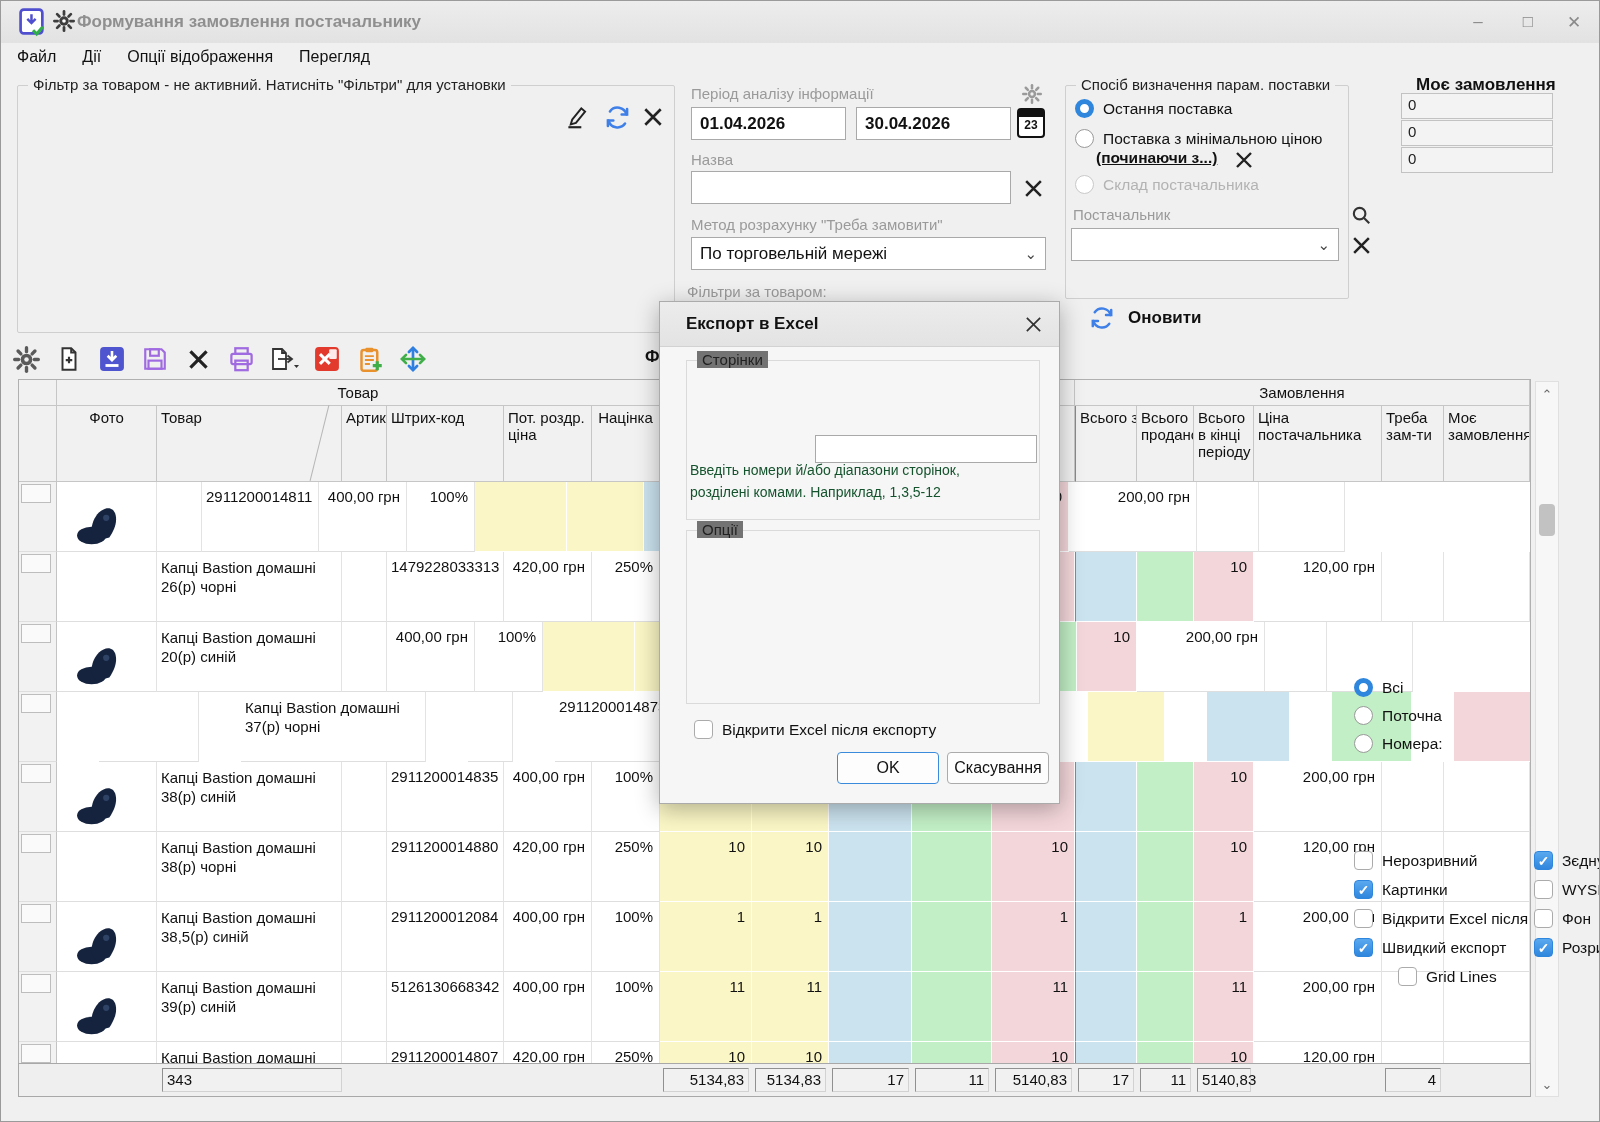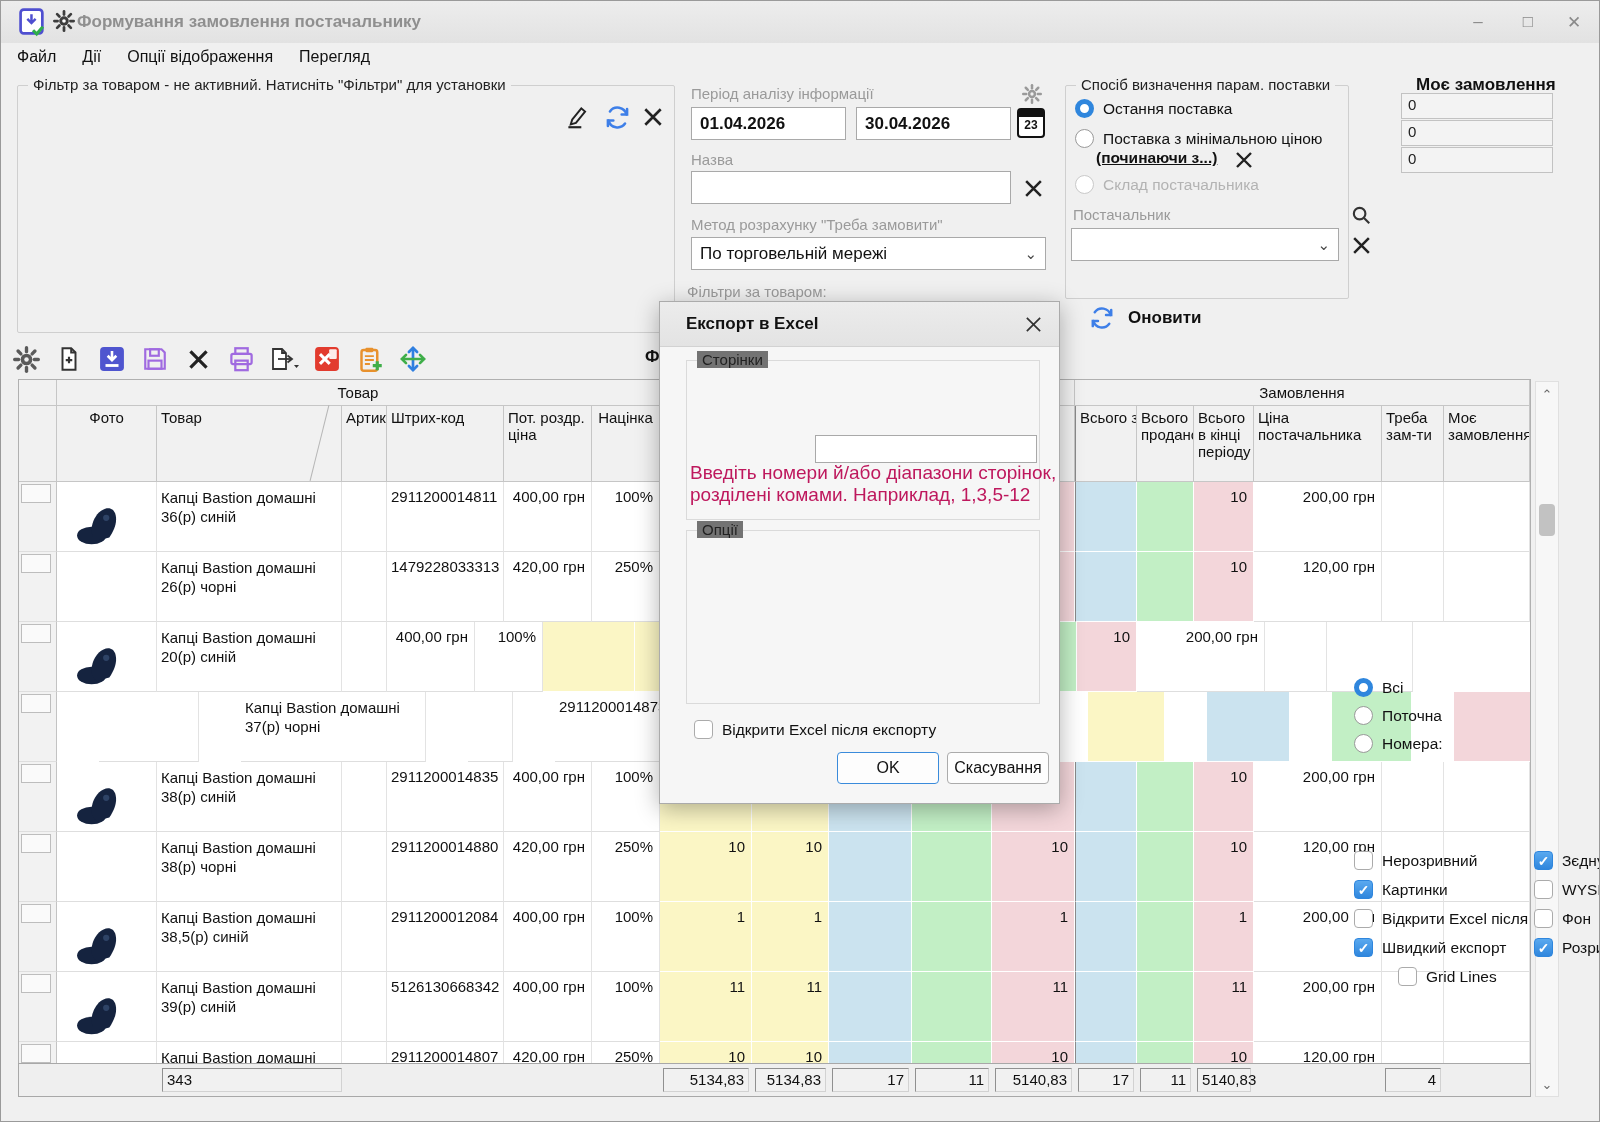--- a/index.html
+++ b/index.html
@@ -59,21 +59,21 @@
   .vthumb{position:absolute;left:3px;top:122px;width:16px;height:32px;background:#c2c2c2;border-radius:4px;}
   
   .dialog{position:absolute;left:658px;top:300px;width:399px;height:501px;background:#f6f6f6;border:1px solid #ababab;box-shadow:0 5px 22px rgba(0,0,0,.3);z-index:50;}
   .dlg-title{position:absolute;top:0;left:0;right:0;height:44px;background:linear-gradient(#ececec,#e3e3e3);border-bottom:1px solid #d2d2d2;}
   .dlg-title-text{position:absolute;left:26px;top:12px;font-size:17px;font-weight:bold;color:#111;}
   .dlg-gb{position:absolute;border:1px solid #dadada;background:#f6f6f6;}
   .dlg-gb .gb-legend{background:#737373;}
   .btn{position:absolute;height:32px;background:#fdfdfd;border-radius:4px;font-size:16px;color:#111;display:flex;align-items:center;justify-content:center;box-sizing:border-box;}
   .btn.primary{border:1px solid #3a8bdb;}
   .btn.normal{border:1px solid #ababab;}
-  .hint{position:absolute;font-size:19px;color:#be185d;white-space:nowrap;}
+  .hint{position:absolute;font-size:14px;color:#14532d;white-space:nowrap;}
   .xglyph{stroke:#222;stroke-width:2.4;}
 </style>
 </head>
 <body>
 
 <div class="app">
 
   <div class="titlebar">
     <span class="abs" style="left:18px;top:7px;">
       <svg width="27" height="29" viewBox="0 0 26 28">
@@ -348,21 +348,20 @@
         <div class="gcell bcell sel" style="width: 38px; height: 70px;">
           <div class="selbox"></div>
         </div>
         <div class="gcell bcell " style="width: 100px; height: 70px;">
           <div style="margin:12px 0 0 14px;"><svg width="52" height="46" viewBox="0 0 50 44">
               <ellipse cx="16" cy="34" rx="14" ry="8.5" fill="#15233f"></ellipse>
               <path d="M21 39C13 35 15 20 23 12c6-6 14-6 16 2 2 8-2 16-6 22z" fill="#15233f"></path>
               <circle cx="30" cy="17" r="3" fill="#2e4366"></circle>
             </svg></div>
         </div>
-        <div class="gcell bcell " style="width: 185px; height: 70px; line-height: 19px;">Капці Bastion домашні 36(р) синій</div>
         <div class="gcell bcell num" style="width: 45px; height: 70px;"></div>
         <div class="gcell bcell " style="width: 117px; height: 70px;">2911200014811</div>
         <div class="gcell bcell num" style="width: 88px; height: 70px;">400,00 грн</div>
         <div class="gcell bcell num" style="width: 68px; height: 70px;">100%</div>
         <div class="gcell bcell num col-y" style="width: 92px; height: 70px;"></div>
         <div class="gcell bcell num col-y" style="width: 77px; height: 70px;"></div>
         <div class="gcell bcell num col-b" style="width: 83px; height: 70px;"></div>
         <div class="gcell bcell num col-g" style="width: 80px; height: 70px;"></div>
         <div class="gcell bcell num col-p" style="width: 83px; height: 70px;"></div>
         <div class="gcell bcell num col-b grpline" style="width: 62px; height: 70px;"></div>

